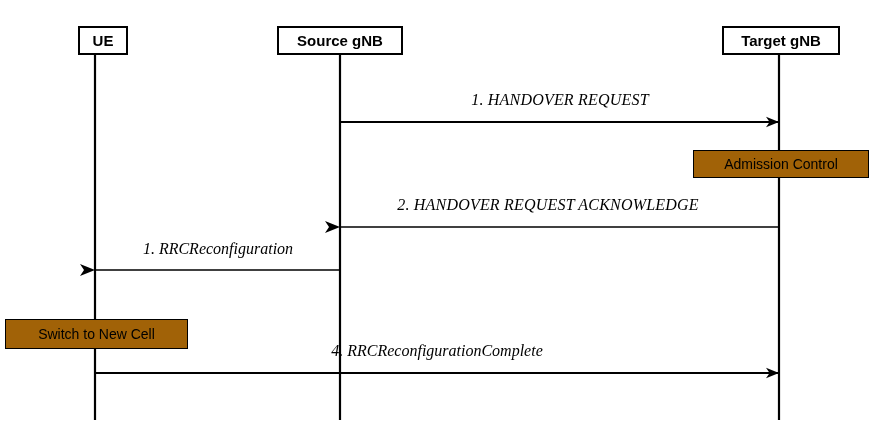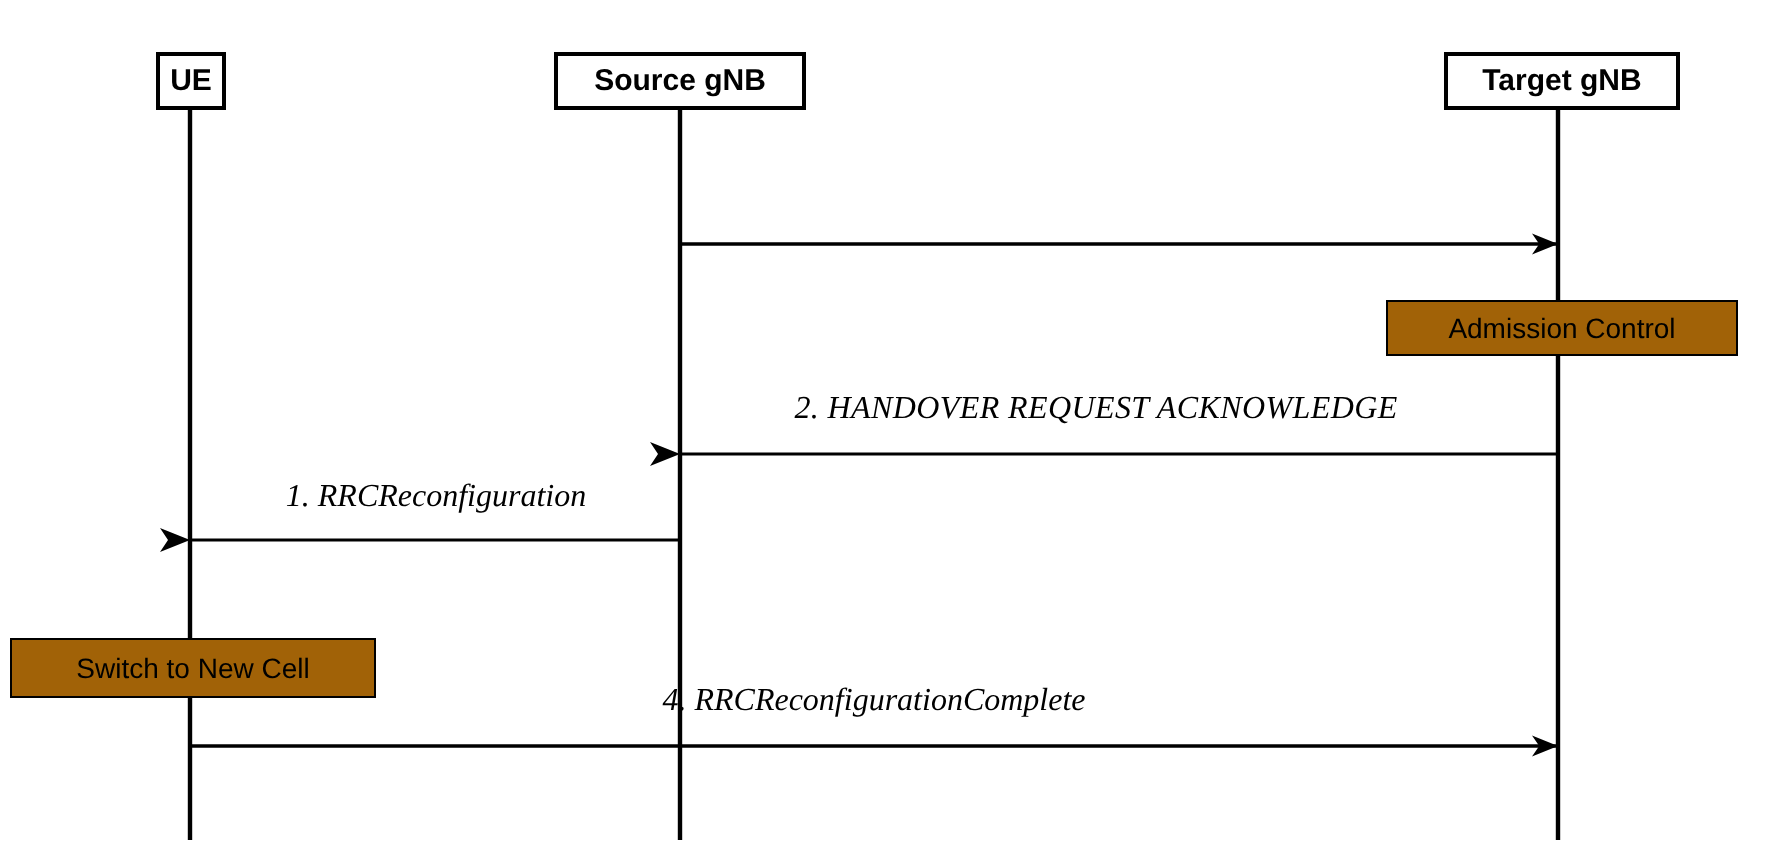--- a/index.html
+++ b/index.html
@@ -102,40 +102,41 @@
 
     <g>
       <line x1="340" y1="270" x2="95" y2="270" stroke="#000000" stroke-width="1.4" marker-end="url(#arrow-open-left)"></line>
     </g>
 
     <g>
       <line x1="95" y1="373" x2="779" y2="373" stroke="#000000" stroke-width="1.8" marker-end="url(#arrow-solid-right)"></line>
     </g>
   </svg>
 
-  <div class="lifeline-head-box" style="left:78px; top:26px; width:35px; height:29px;">
+  <div class="lifeline-head-box" style="left:78px; top:26px; width:50px; height:29px;">
     <span>UE</span>
   </div>
 
   <div class="lifeline-head-box" style="left:277px; top:26px; width:126px; height:29px;">
     <span>Source gNB</span>
   </div>
 
   <div class="lifeline-head-box" style="left:722px; top:26px; width:118px; height:29px;">
     <span>Target gNB</span>
   </div>
 
   <div class="action-box" style="left:693px; top:150px; width:176px; height:28px;">
     <span>Admission Control</span>
   </div>
 
   <div class="action-box" style="left:5px; top:319px; width:183px; height:30px;">
     <span>Switch to New Cell</span>
   </div>
 
+  <div class="msg-label caps" style="left:560px; top:100px; transform:translate(-50%,-50%);">1. HANDOVER REQUEST</div>
 
   <div class="msg-label caps" style="left:548px; top:205px; transform:translate(-50%,-50%);">2. HANDOVER REQUEST ACKNOWLEDGE</div>
 
   <div class="msg-label" style="left:218px; top:249px; transform:translate(-50%,-50%);">1. RRCReconfiguration</div>
 
   <div class="msg-label" style="left:437px; top:351px; transform:translate(-50%,-50%);">4. RRCReconfigurationComplete</div>
 
 </div>
 
 </body></html>

